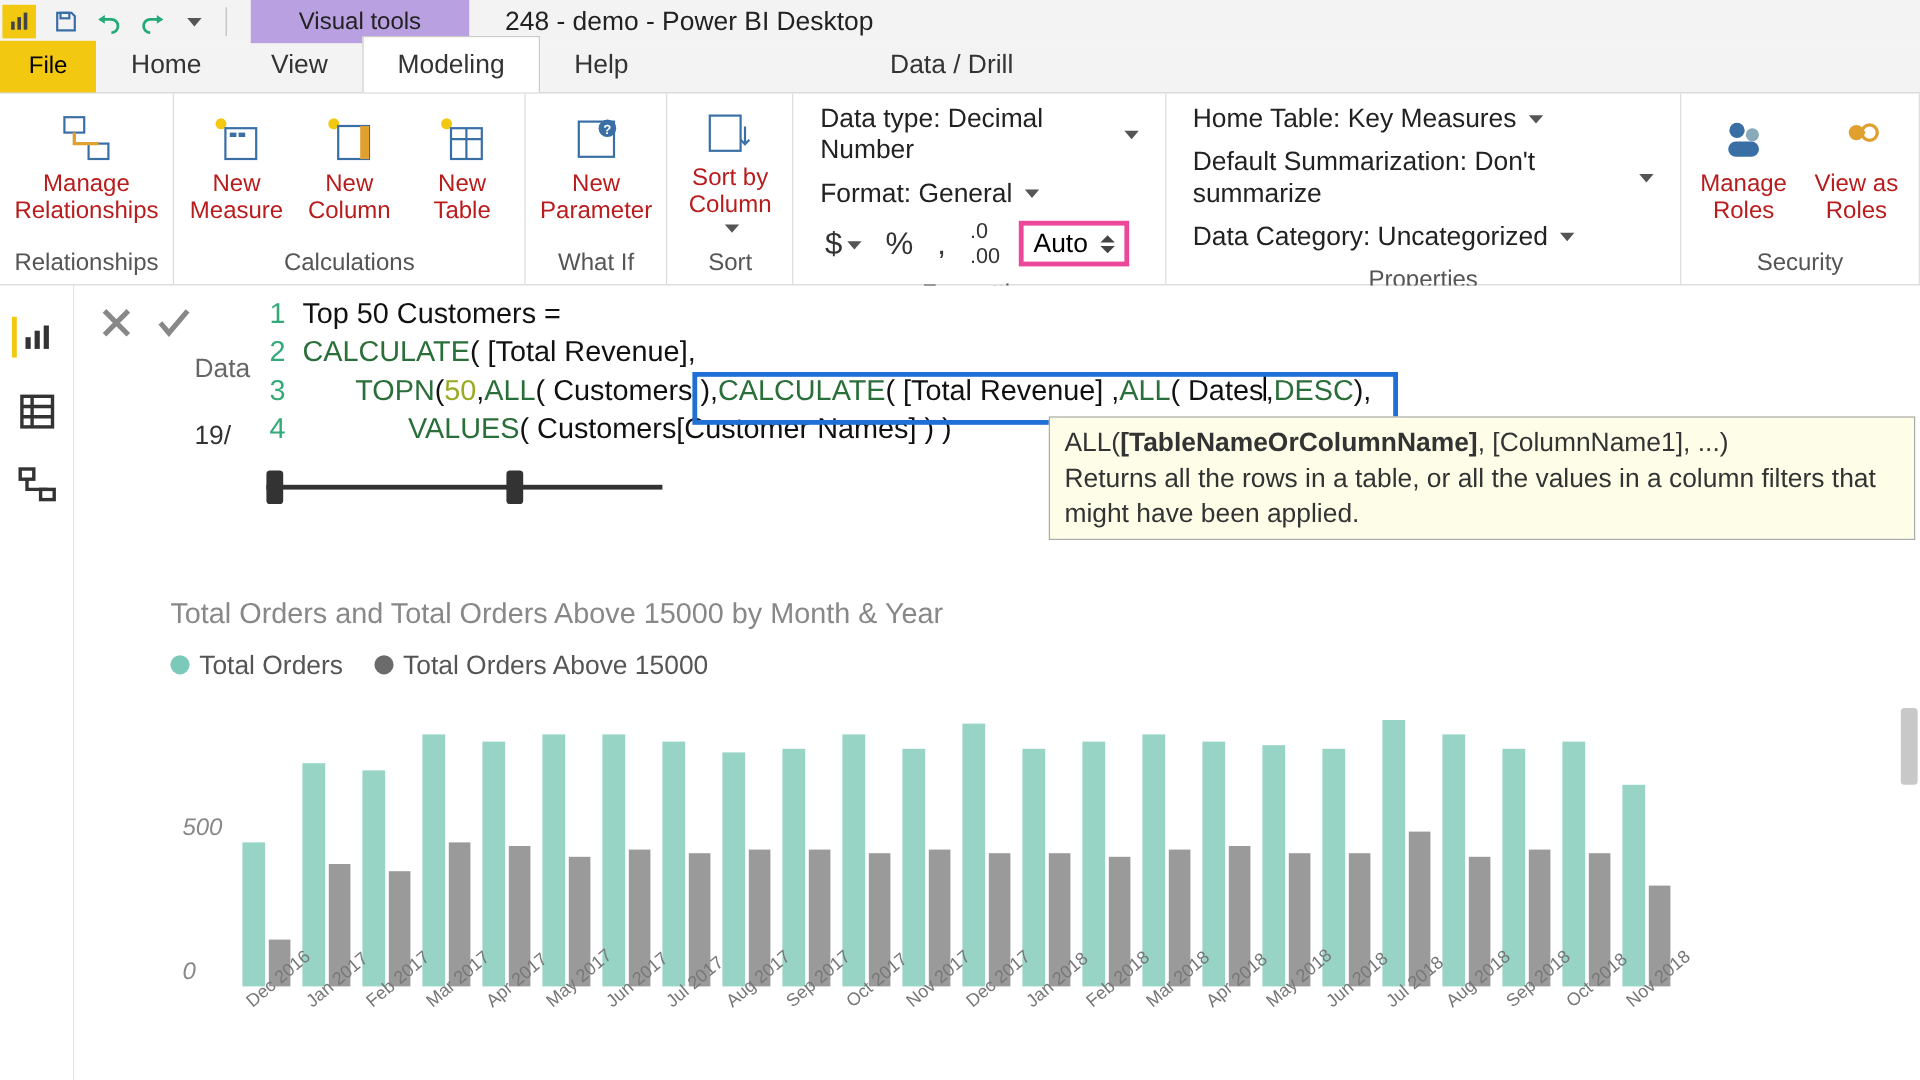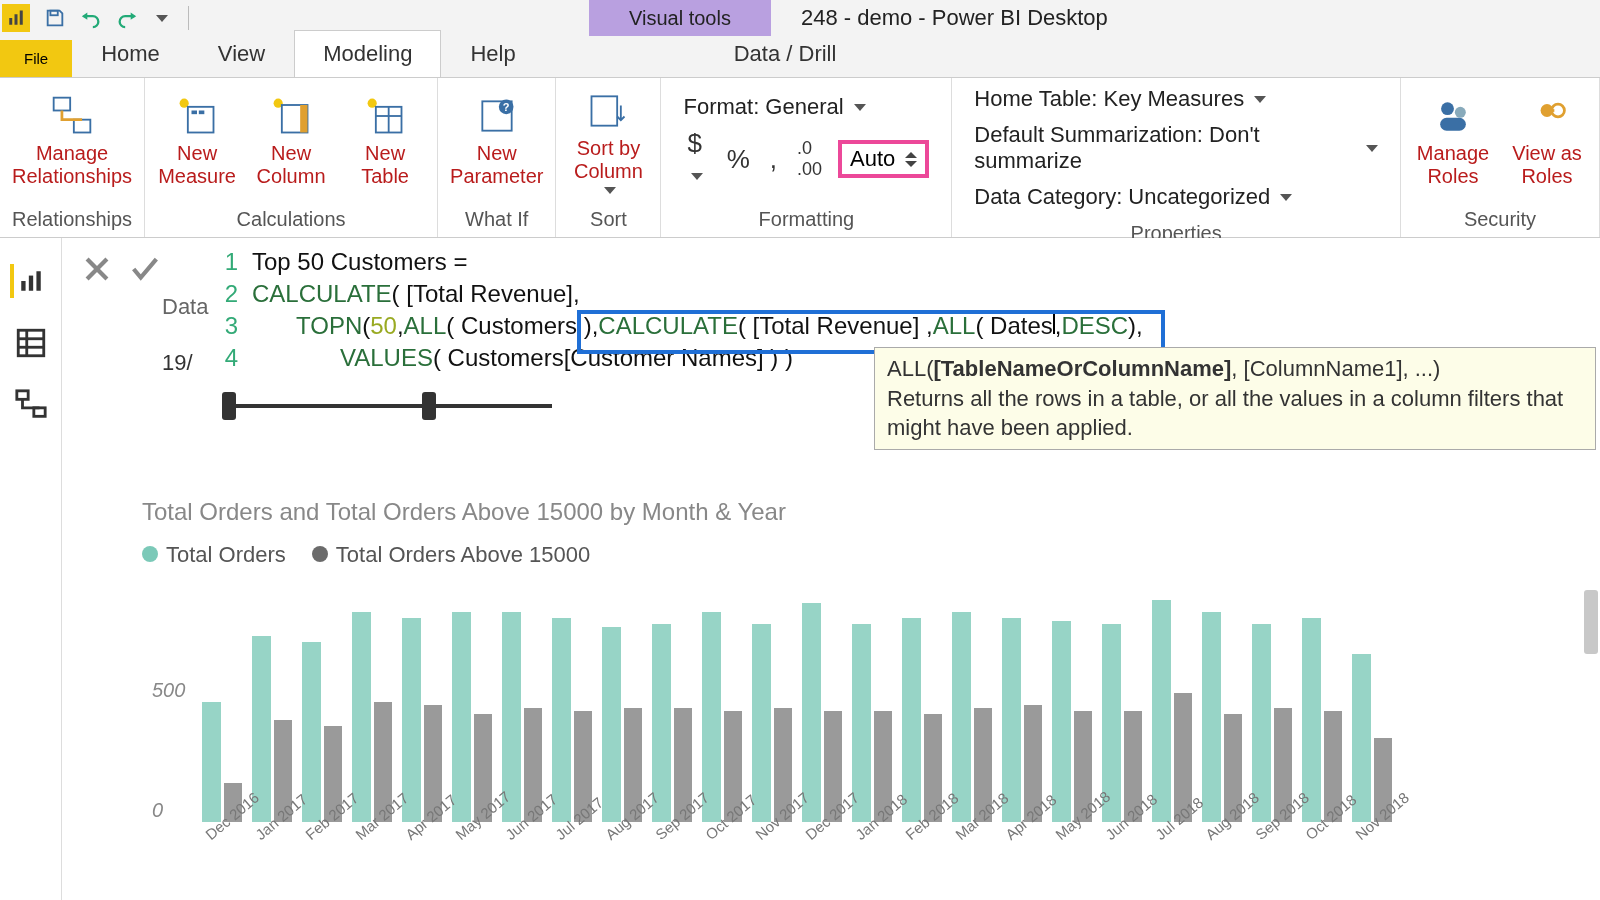--- a/index.html
+++ b/index.html
@@ -5,26 +5,26 @@
   * { margin:0; padding:0; box-sizing:border-box; font-family:"Segoe UI",Arial,sans-serif; }
   body { background:#fff; width:1600px; height:900px; overflow:hidden; position:relative; }
 
   
   .titlebar { height:36px; display:flex; align-items:center; background:#f3f3f3; }
   .logo { width:28px; height:28px; background:#f2c811; margin-left:2px; display:flex; align-items:center; justify-content:center; }
   .logo svg { width:18px; height:18px; }
   .qat { display:flex; align-items:center; gap:14px; padding:0 14px; }
   .qat-icon { width:22px; height:22px; color:#444; }
   .qat-sep { width:1px; height:24px; background:#bbb; margin:0 6px; }
-  .visual-tools { background:#b9a0e0; color:#222; height:36px; padding:0 40px; display:flex; align-items:center; font-size:20px; margin-left:380px; }
+  .visual-tools { background:#b9a0e0; color:#222; height:36px; padding:0 40px; display:flex; align-items:center; font-size:20px; }
   .doc-title { font-size:22px; color:#222; margin-left:30px; }
 
   
   .tabbar { height:42px; display:flex; align-items:flex-end; border-bottom:1px solid #ccc; background:#f3f3f3; }
-  .file-tab { background:#f2c811; color:#000; padding:10px 24px; font-size:15px; }
+  .file-tab { background:#f2c811; color:#000; padding:10px 24px; font-size:20px; }
   .tab { padding:10px 28px; font-size:22px; color:#333; border:1px solid transparent; border-bottom:none; }
   .tab.active { background:#fff; border-color:#ccc; }
   .tab-gap { width:160px; }
 
   
   .ribbon { display:flex; height:160px; border-bottom:1px solid #ccc; background:#fff; }
   .ribbon-group { border-right:1px solid #ddd; display:flex; flex-direction:column; }
   .group-body { flex:1; display:flex; align-items:center; justify-content:center; padding:4px 12px; gap:14px; }
   .group-label { text-align:center; font-size:20px; color:#555; padding:4px 0 6px; }
   .big-btn { display:flex; flex-direction:column; align-items:center; justify-content:flex-start; gap:4px; min-width:80px; }
@@ -205,20 +205,24 @@
         <div class="lbl" style="white-space:pre-line">Sort by
 Column</div>
         <span class="dd-arrow"></span>
       </div>
     </div>
     <div class="group-label">Sort</div>
   </div>
 
   <div class="ribbon-group" style="min-width:280px">
     <div class="group-body" style="flex-direction:column;align-items:flex-start;gap:2px">
+      <div class="prop-line">
+          <span>Data type: Decimal Number</span>
+          <span class="dd-arrow"></span>
+        </div>
       <div class="prop-line">
           <span>Format: General</span>
           <span class="dd-arrow"></span>
         </div>
       <div class="fmt-row">
         <span class="fmt-btn">$<span class="dd-arrow"></span></span>
         <span class="fmt-btn">%</span>
         <span class="fmt-btn">,</span>
         <span class="fmt-btn" style="font-size:18px">.0<br>.00</span>
         <div class="auto-box">

